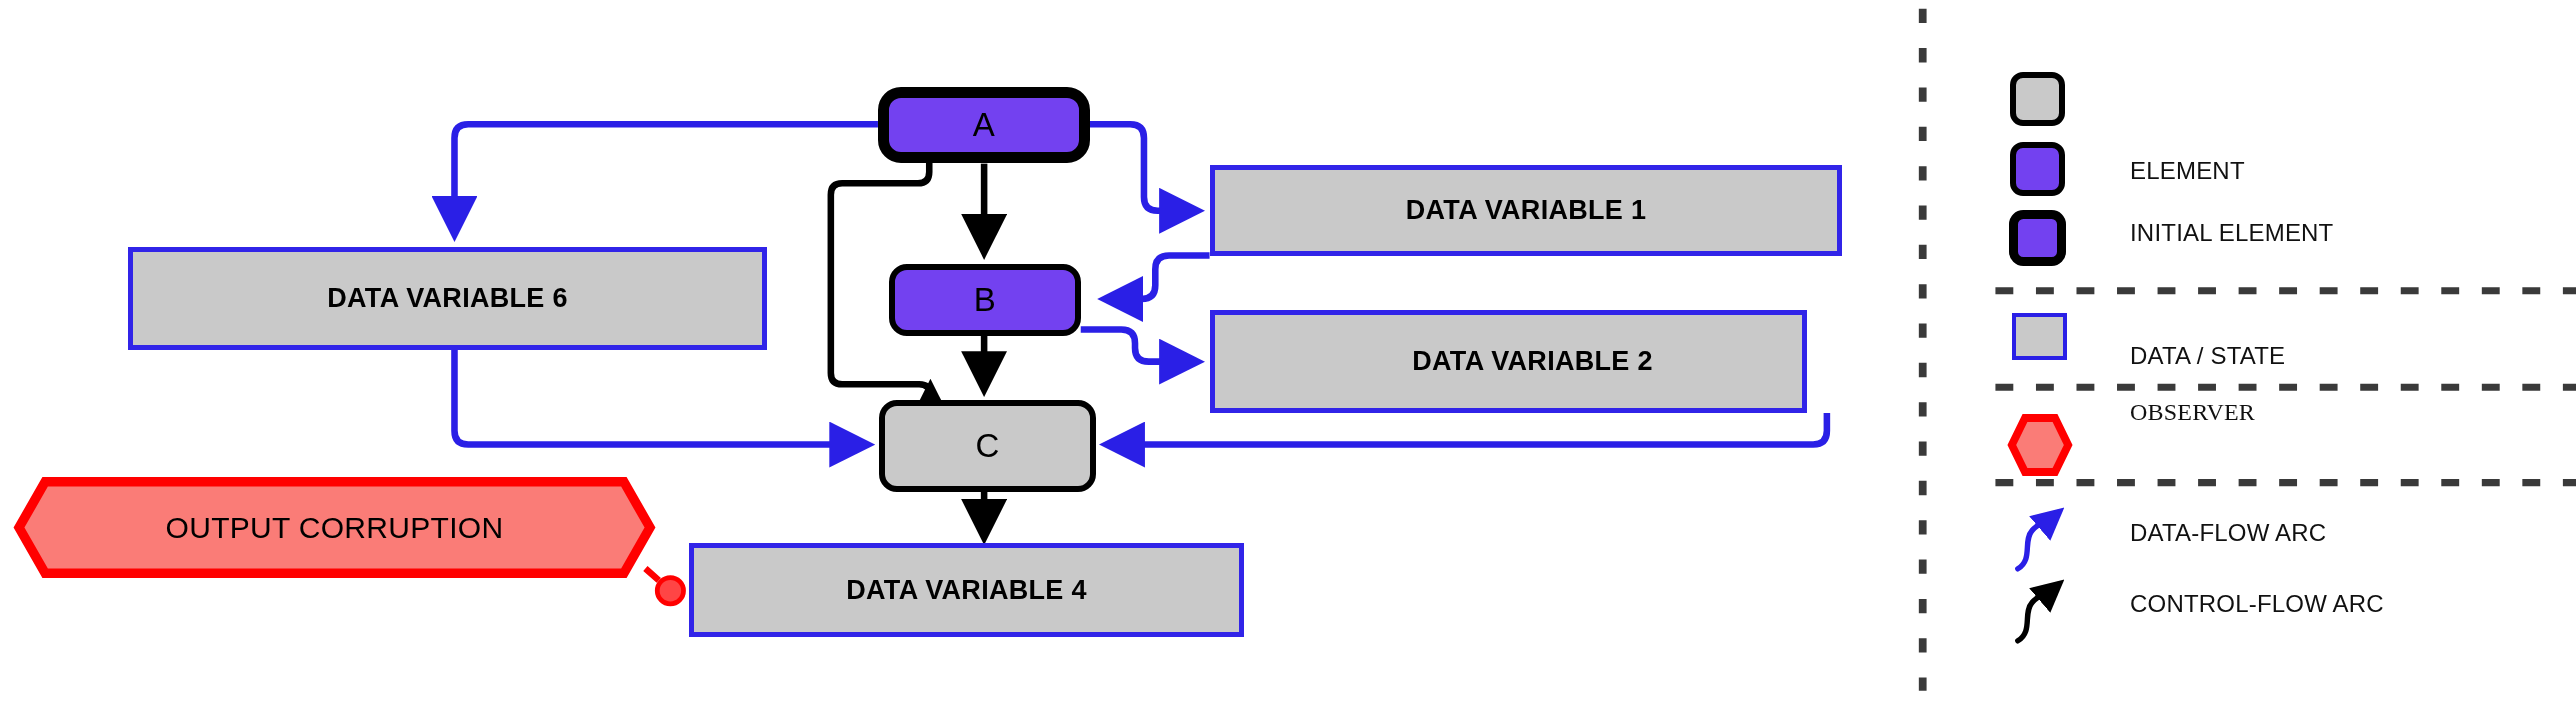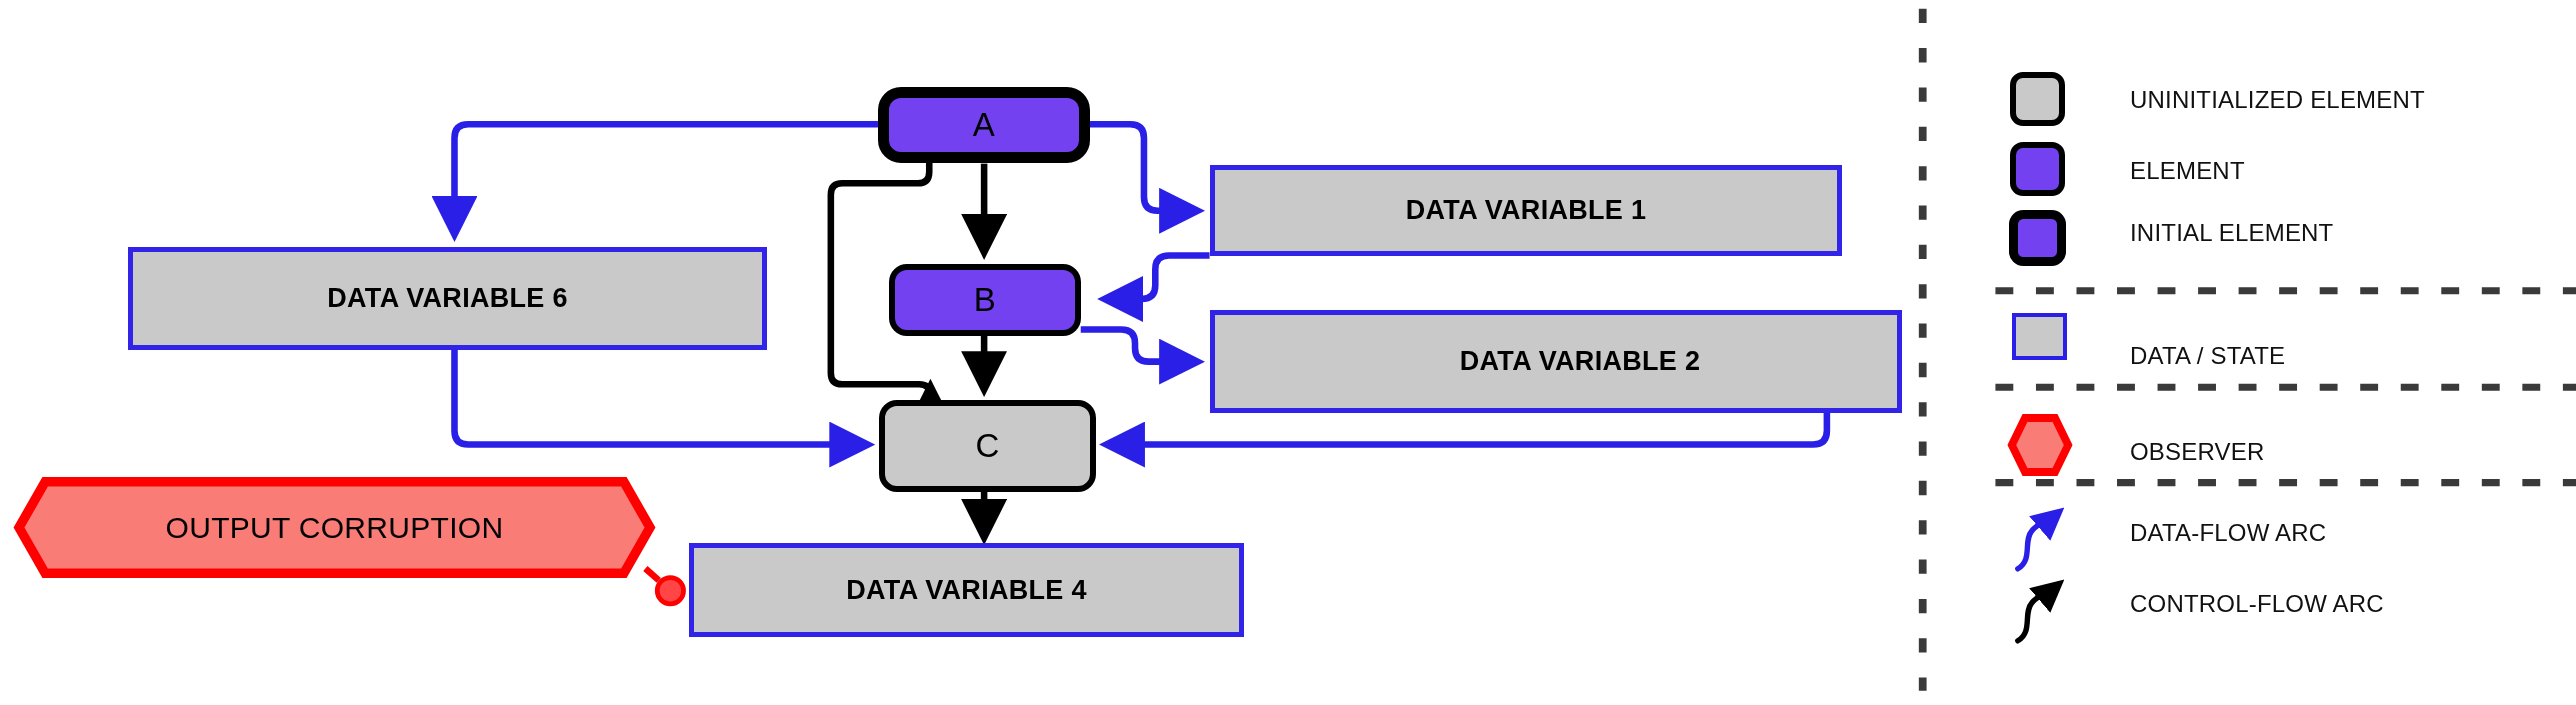--- a/index.html
+++ b/index.html
@@ -79,21 +79,21 @@
   </div>
 
   <div class="node el-uninit" style="left:879px;top:400px;width:217px;height:92px;">
     <span>C</span>
   </div>
 
   <div class="dvbox" style="left:1210px;top:165px;width:632px;height:91px;">
     <span>DATA VARIABLE 1</span>
   </div>
 
-  <div class="dvbox" style="left:1210px;top:310px;width:692px;height:103px;padding-left:48px;">
+  <div class="dvbox" style="left:1210px;top:310px;width:597px;height:103px;padding-left:48px;">
     <span>DATA VARIABLE 2</span>
   </div>
 
   <div class="dvbox" style="left:128px;top:247px;width:639px;height:103px;">
     <span>DATA VARIABLE 6</span>
   </div>
 
   <div class="dvbox" style="left:689px;top:543px;width:555px;height:94px;">
     <span>DATA VARIABLE 4</span>
   </div>
@@ -109,35 +109,34 @@
 
     <svg width="667" height="706" viewBox="0 0 1119 1183" style="position:absolute;left:0;top:0;">
       <line x1="23" y1="14" x2="23" y2="1158" stroke="#3A3A3A" stroke-width="13" stroke-dasharray="24 42"></line>
 
       <line x1="145" y1="487" x2="1119" y2="487" stroke="#3A3A3A" stroke-width="12" stroke-dasharray="30 38"></line>
       <line x1="145" y1="649" x2="1119" y2="649" stroke="#3A3A3A" stroke-width="12" stroke-dasharray="30 38"></line>
       <line x1="145" y1="809" x2="1119" y2="809" stroke="#3A3A3A" stroke-width="12" stroke-dasharray="30 38"></line>
     </svg>
 
     <div class="sw sw-uninit" style="left:101px;top:72px;width:55px;height:54px;"></div>
-    <div class="legend-text" style="left:221px;top:86px;">UNINITIALIZED ELEMENT</div>
 
     <div class="sw sw-el" style="left:101px;top:142px;width:55px;height:54px;"></div>
     <div class="legend-text" style="left:221px;top:157px;">ELEMENT</div>
 
     <div class="sw sw-init" style="left:100px;top:210px;width:57px;height:56px;"></div>
     <div class="legend-text" style="left:221px;top:219px;">INITIAL ELEMENT</div>
 
     <div class="sw sw-data" style="left:103px;top:313px;width:55px;height:47px;"></div>
     <div class="legend-text" style="left:221px;top:324px;margin-top:18px;">DATA / STATE</div>
 
     <svg width="66" height="66" viewBox="0 0 110 110" style="position:absolute;left:98px;top:412px;">
       <polygon points="30,10 80,10 102,55 80,100 30,100 8,55" fill="#FA7C77" stroke="#FF0000" stroke-width="13" stroke-linejoin="miter"></polygon>
     </svg>
-    <div class="legend-text" style="left:221px;top:438px;">OBSERVER</div>
+    <div class="legend-text" style="left:221px;top:399px;font-family:Liberation Serif, serif;">OBSERVER</div>
 
     <svg width="78" height="72" viewBox="0 0 130 120" style="position:absolute;left:98px;top:504px;">
       <defs>
         <marker id="lgb" markerWidth="6" markerHeight="6" refX="4.6" refY="3" orient="auto" markerUnits="strokeWidth">
           <path d="M0,0 L6,3 L0,6 z" fill="#2A1FE6"></path>
         </marker>
       </defs>
       <path d="M18,108 C44,92 26,62 42,44 C54,30 72,26 86,14" fill="none" stroke="#2A1FE6" stroke-width="9" stroke-linecap="round" marker-end="url(#lgb)"></path>
     </svg>
     <div class="legend-text" style="left:221px;top:519px;">DATA-FLOW ARC</div>

